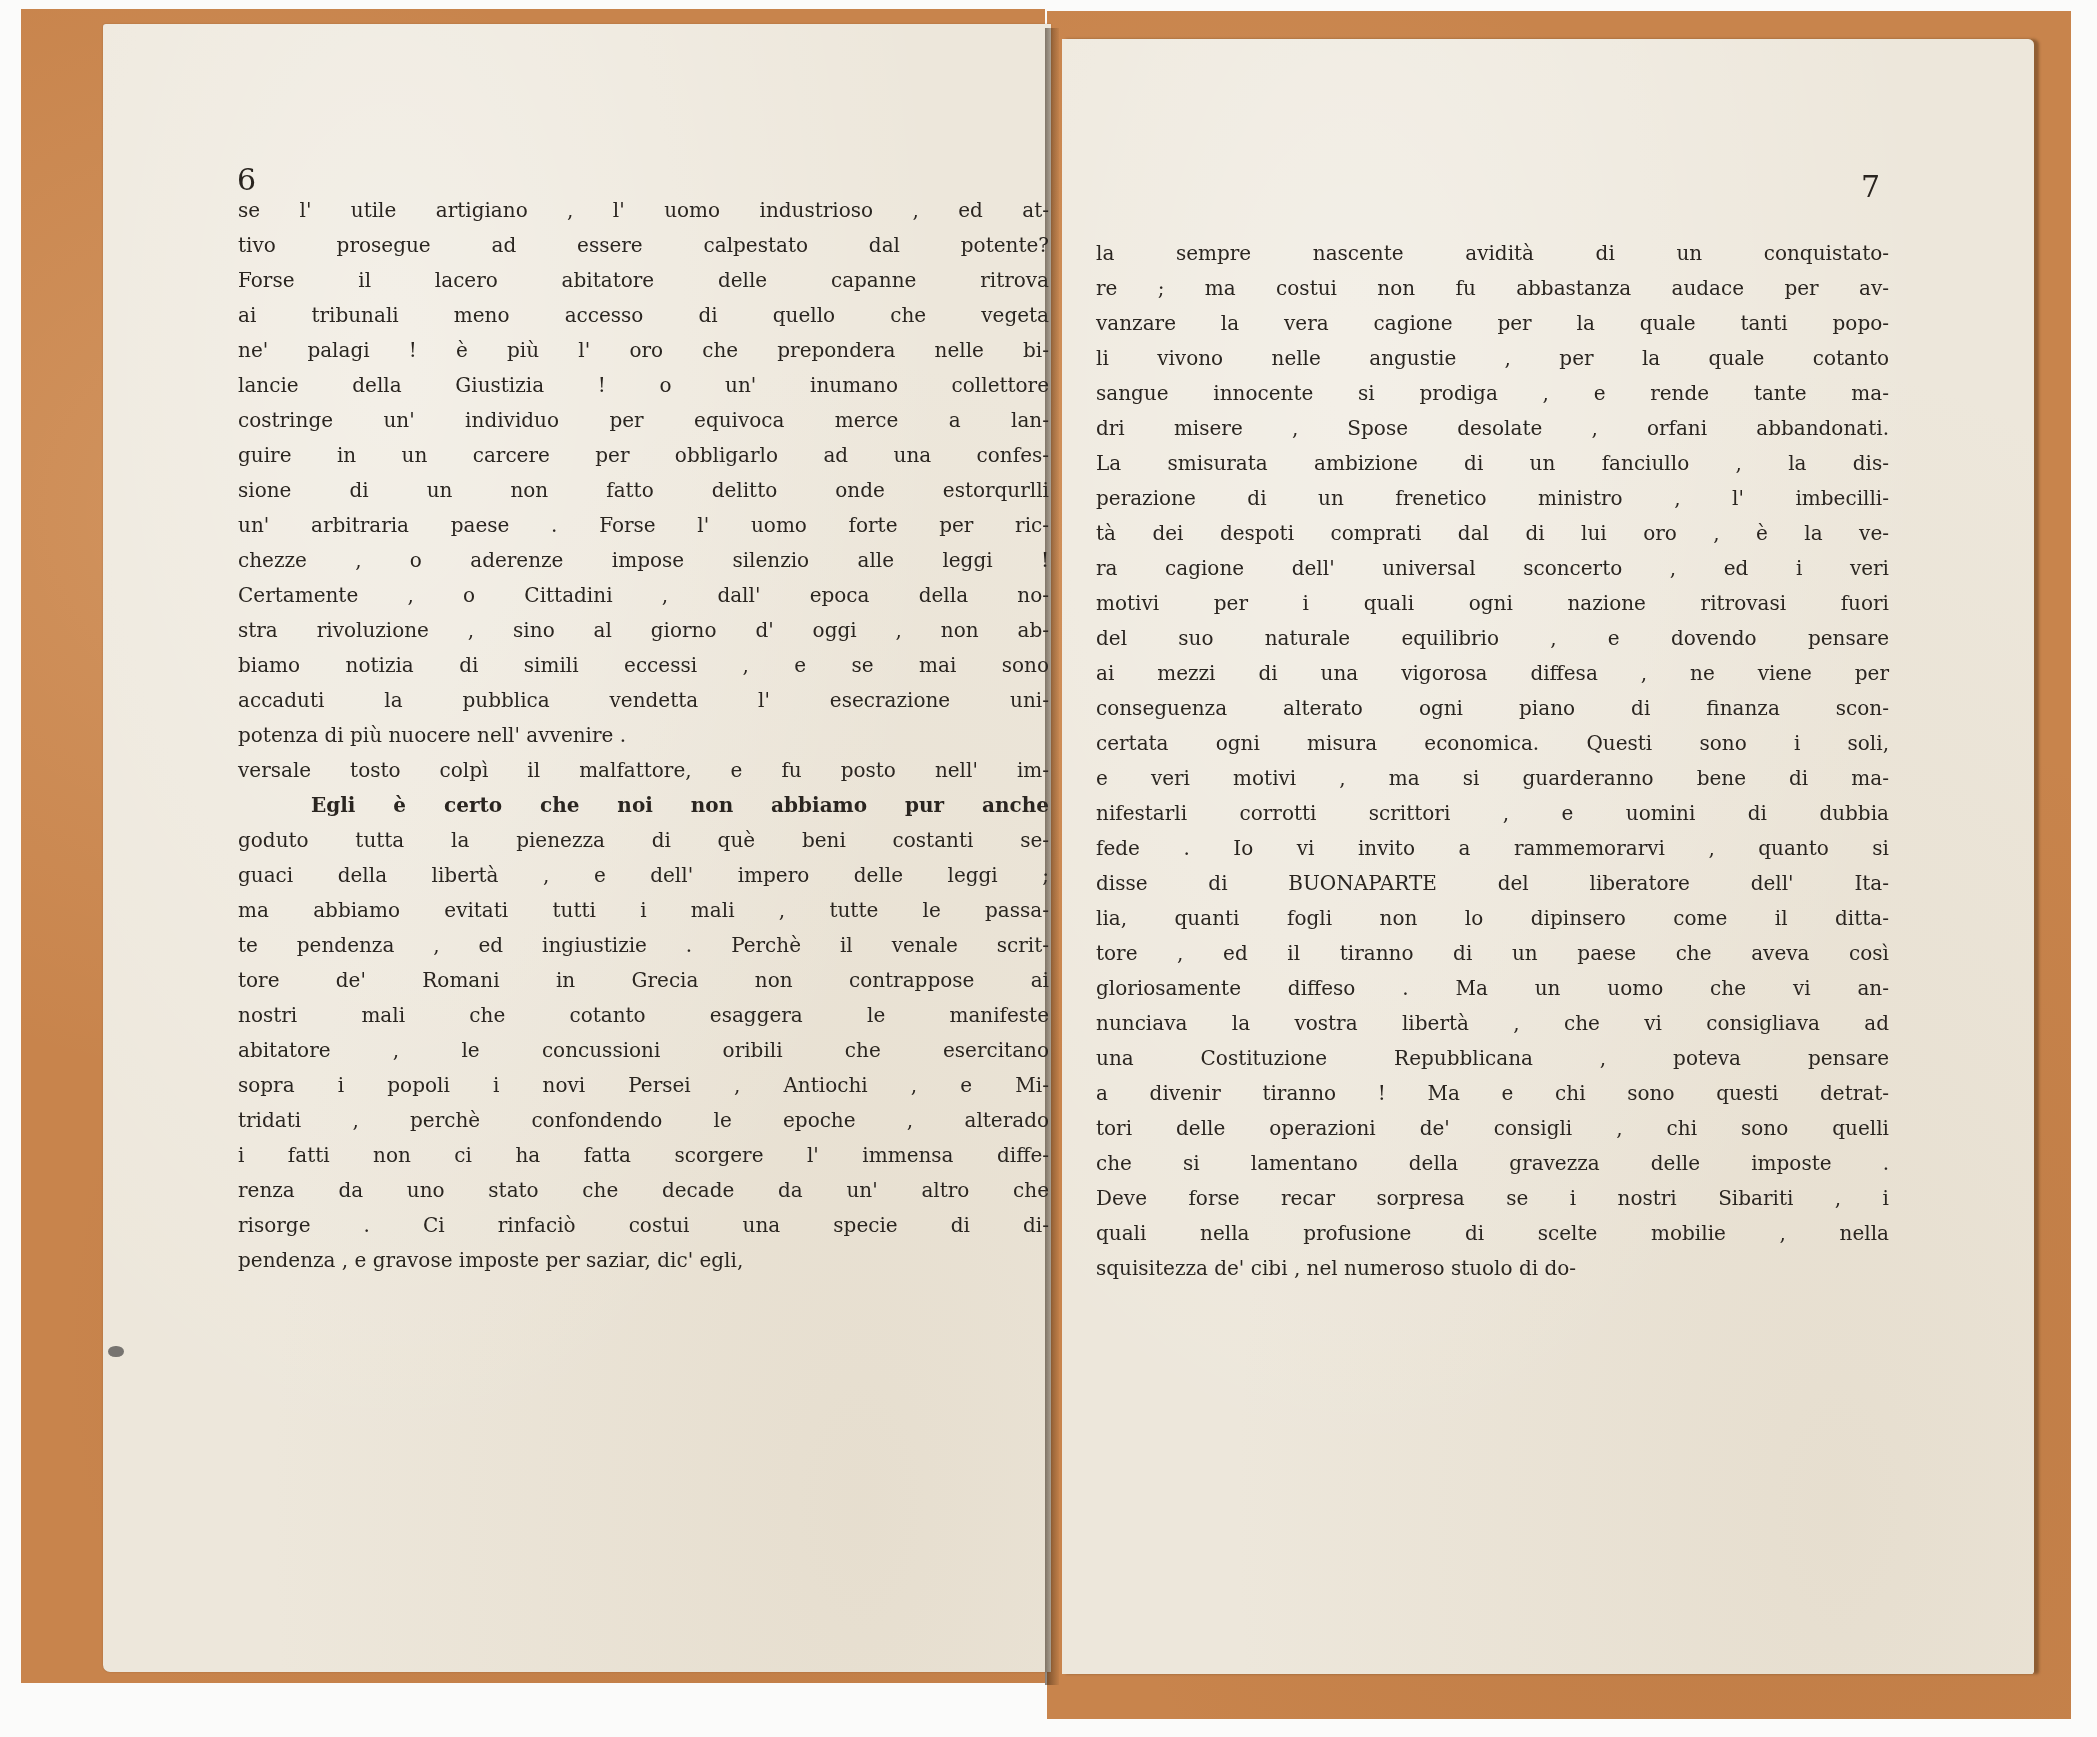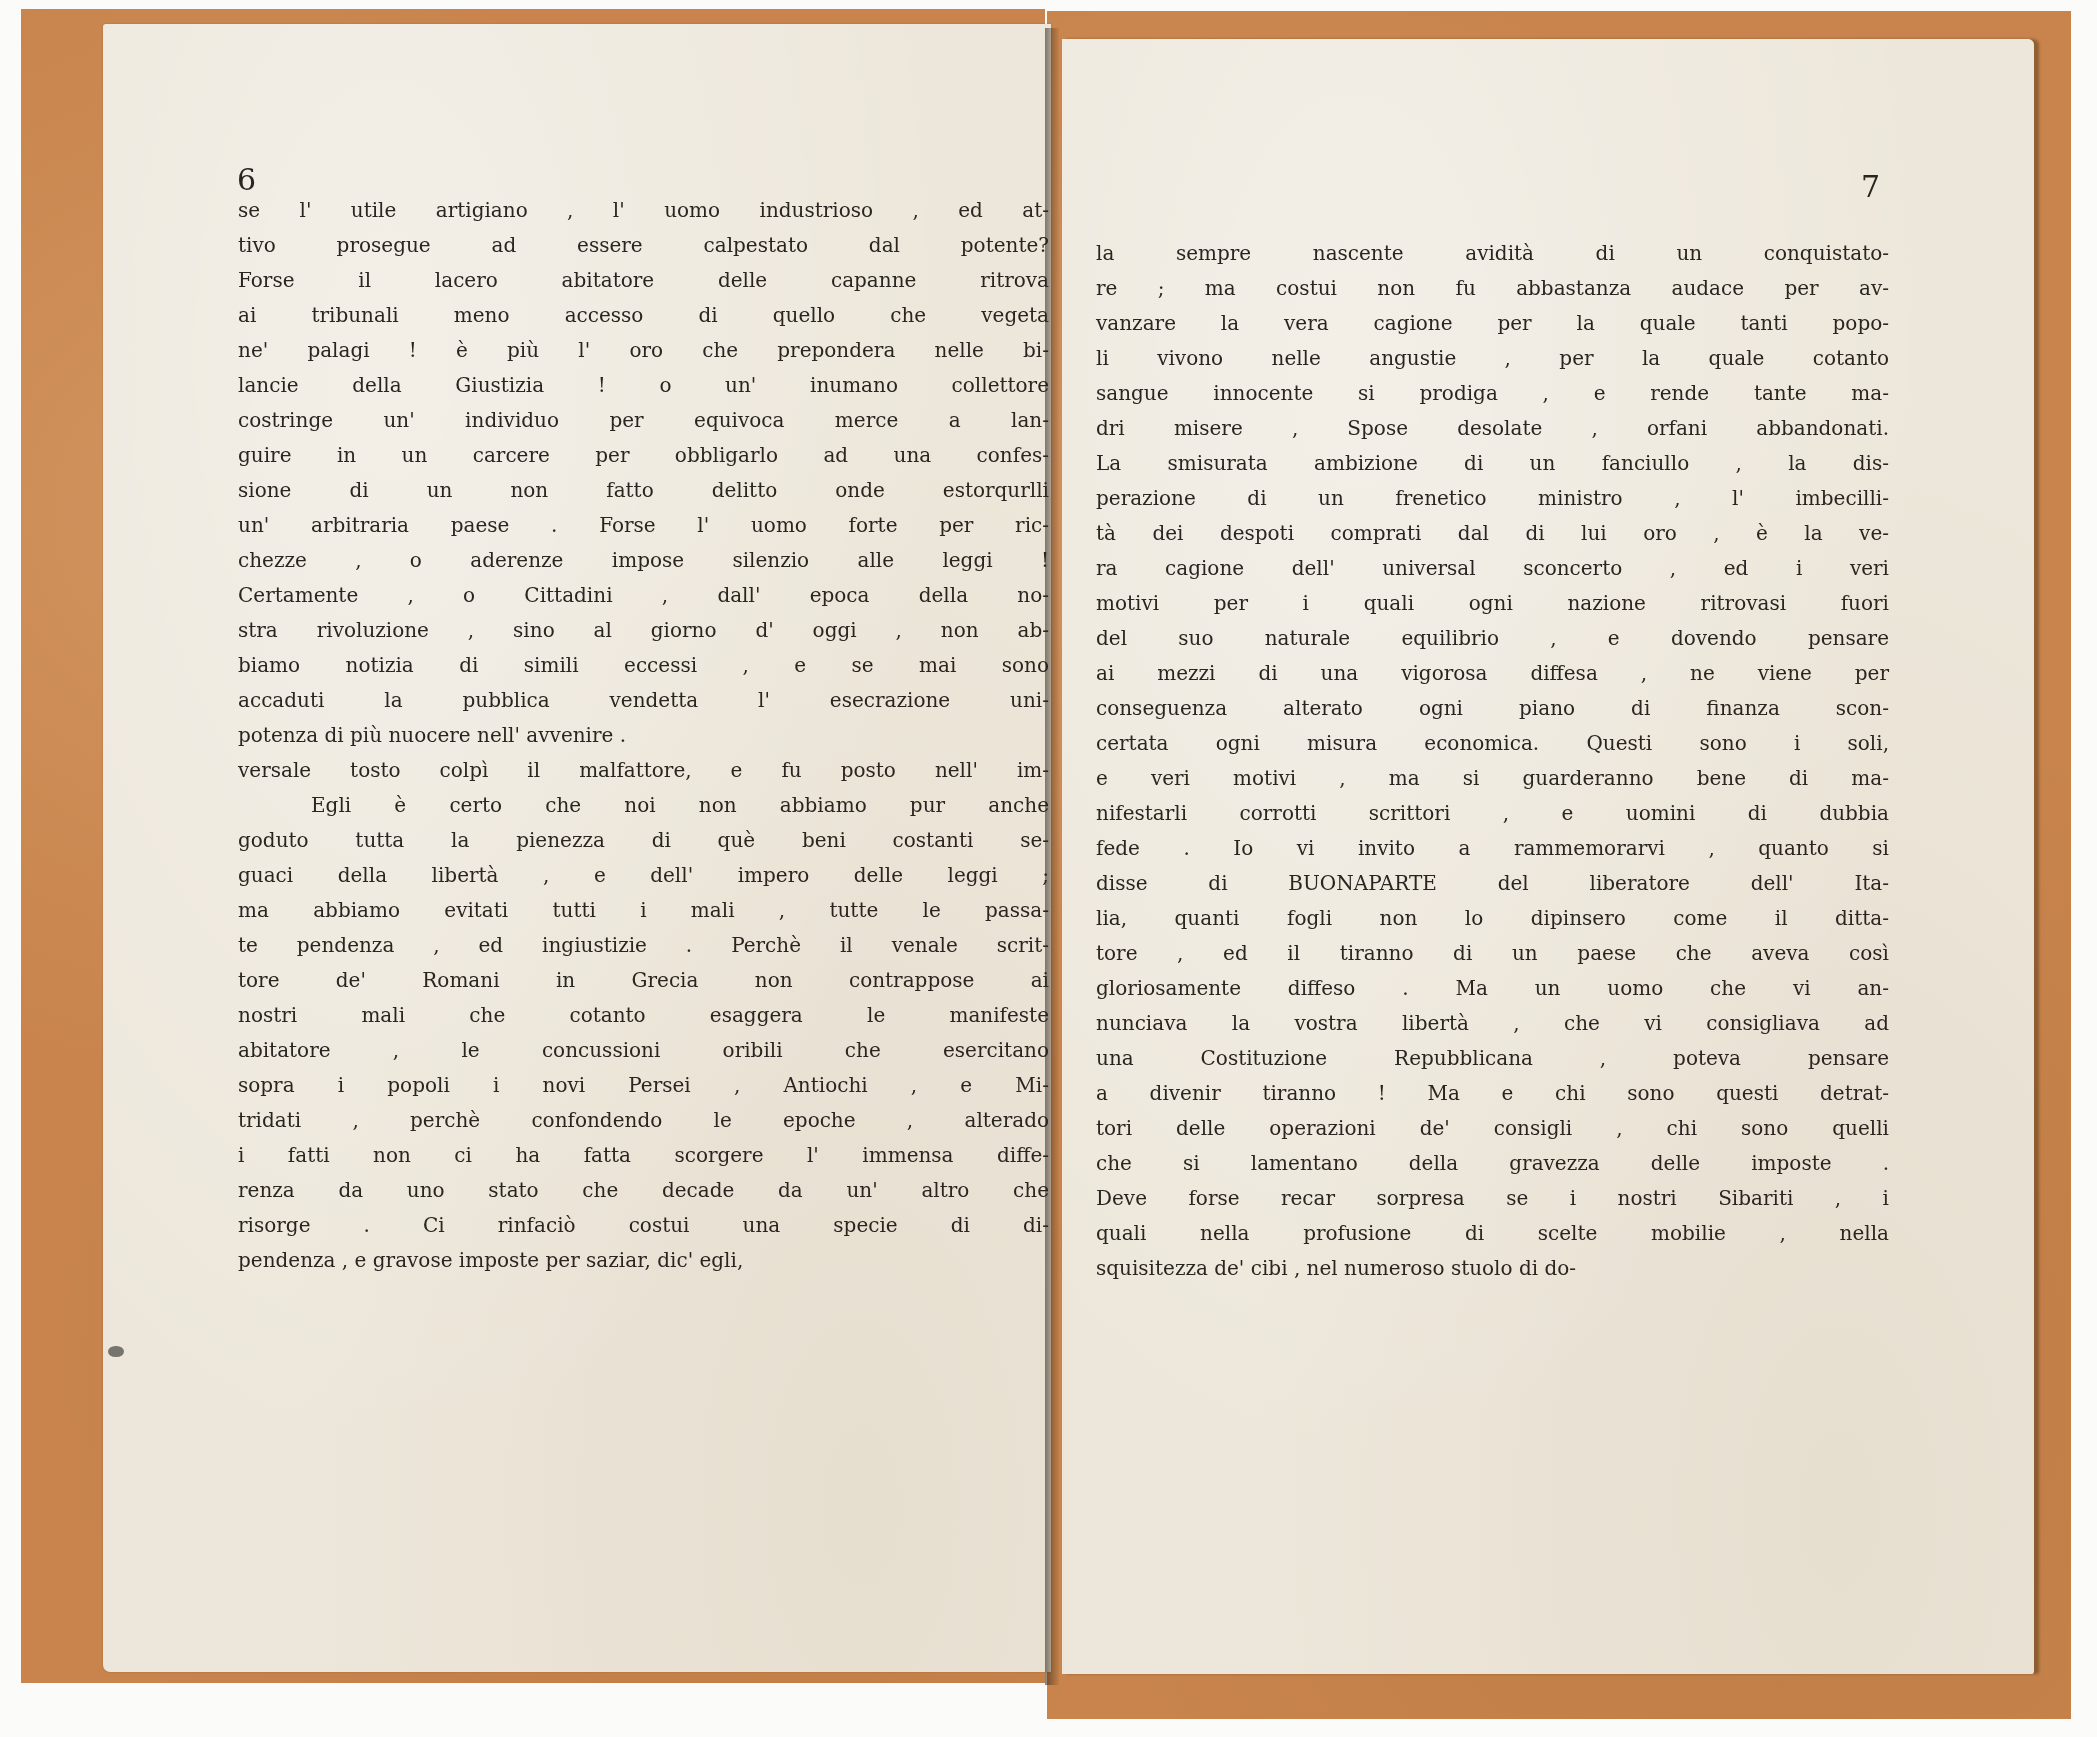--- a/index.html
+++ b/index.html
@@ -30,21 +30,21 @@
   .page-right { left:1062px; top:39px; width:972px; height:1635px; border-radius:0 5.7px 2.8px 0;
     box-shadow: 4.3px 0 2.8px rgba(40,25,10,0.35); }
   .text-block {
     position:absolute; font-family:"DejaVu Serif", serif; color:#2a2520;
     font-size:20px; line-height:35px; text-align:justify;
   }
   .text-left { left:238px; top:193px; width:811px; }
   .text-right { left:1096px; top:193px; width:793px;margin-top:43px; }
   .line { display:block; white-space:nowrap; text-align-last:justify; height:35px; overflow:visible; }
   .line.last { text-align-last:left; }
-  .line.indent { padding-left:73px; }
+  .line.indent { padding-left:73px;font-weight:bold; }
   .page-num {
     position:absolute; font-family:"DejaVu Serif", serif; font-size:30px; color:#2a2520;
   }
   .num-left { left:237px; top:162px; }
   .num-right { left:1861px; top:169px; }
   .smudge {
     position:absolute; left:108px; top:1346px; width:15.6px; height:11.4px;
     background:rgba(40,40,40,0.6); border-radius:50%;
   }
 </style>

